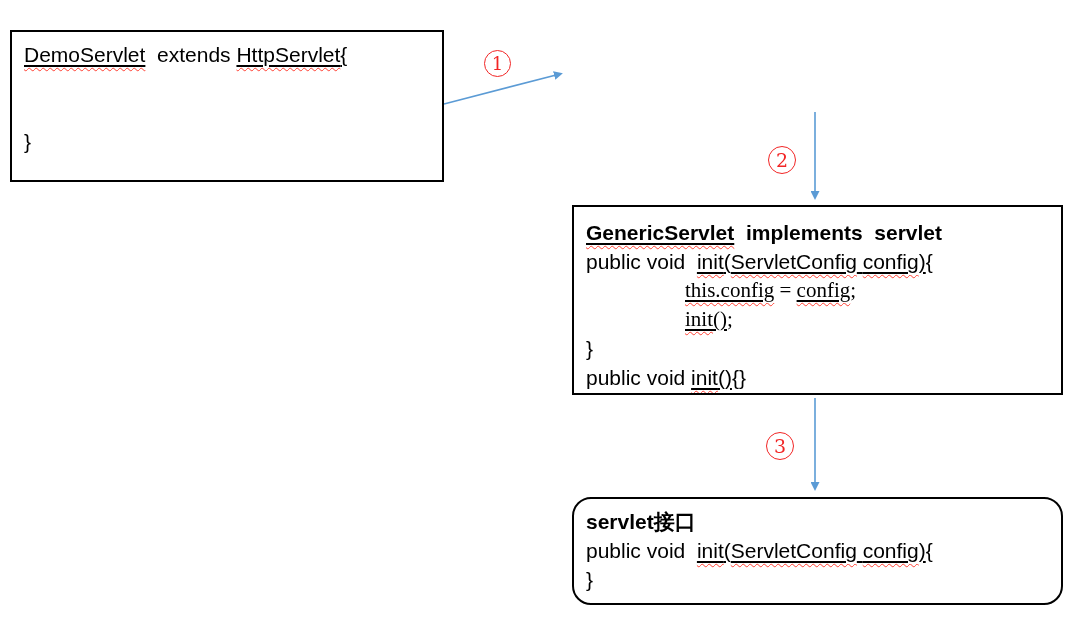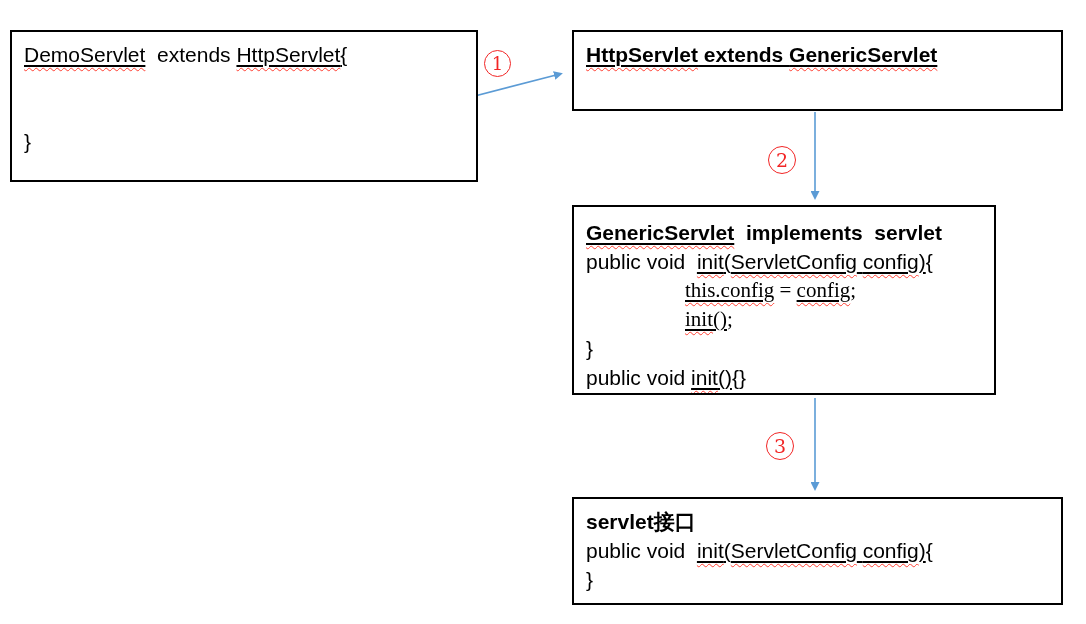--- a/index.html
+++ b/index.html
@@ -4,24 +4,24 @@
 <style>
   html,body{margin:0;padding:0;background:#ffffff;}
   #stage{
     position:relative;width:1086px;height:624px;background:#ffffff;overflow:hidden;
     font-family:"Liberation Sans","DejaVu Sans",sans-serif;color:#000;
   }
   .box{
     position:absolute;box-sizing:border-box;border:2px solid #000;background:#fff;
     padding:8px 12px;font-size:21px;white-space:pre-wrap;overflow:hidden;
   }
-  #box-demo    {left:10px; top:30px; width:468px; height:152px; padding-top:8px;}
+  #box-demo    {left:10px; top:30px; width:434px; height:152px; padding-top:8px;}
   #box-http    {left:572px;top:30px; width:491px; height:81px;}
-  #box-generic {left:572px;top:205px;width:424px; height:190px;padding-top:11px;}
-  #box-servlet {left:572px;top:497px;width:491px; height:108px;}
+  #box-generic {left:572px;top:205px;width:491px; height:190px;padding-top:11px;}
+  #box-servlet {left:572px;top:497px;width:491px; height:108px;border-radius:19px;}
   .line{line-height:29px;min-height:29px;white-space:pre-wrap;}
   .line.bold{font-weight:bold;}
   .line.indent{padding-left:99px;font-family:Liberation Serif, serif;}
   .u{
     text-decoration:underline;text-decoration-color:#000;
     text-decoration-thickness:1.5px;text-underline-offset:3px;
   }
   .bold .u{text-decoration-thickness:2px;}
   .sq{
     text-decoration:underline;text-decoration-style:wavy;
@@ -51,21 +51,20 @@
         <path d="M0,0 L9,4.5 L0,9 z" fill="#5b9bd5"></path>
       </marker>
     </defs>
     <line x1="444" y1="104" x2="560" y2="74" stroke="#5b9bd5" stroke-width="1.6" marker-end="url(#ah)"></line>
     <line x1="815" y1="112" x2="815" y2="197" stroke="#5b9bd5" stroke-width="1.6" marker-end="url(#ah)"></line>
     <line x1="815" y1="398" x2="815" y2="488" stroke="#5b9bd5" stroke-width="1.6" marker-end="url(#ah)"></line>
   </svg>
 
   <div class="box" id="box-demo"><div class="line"><span class="u"><span class="sq">DemoServlet</span></span><span>  extends </span><span class="u"><span class="sq">HttpServlet</span></span><span class="u"><span>{</span></span></div><div class="line"></div><div class="line"></div><div class="line"><span>}</span></div></div>
 
-  <div class="box" id="box-http"><div class="line bold"><span class="u"><span class="sq">HttpServlet</span></span><span class="u"><span> extends </span></span><span class="u"><span class="sq">GenericServlet</span></span></div></div>
 
   <div class="box" id="box-generic"><div class="line bold"><span class="u"><span class="sq">GenericServlet</span></span><span>  implements  servlet</span></div><div class="line"><span>public void  </span><span class="u"><span class="sq">init</span></span><span class="u"><span>(</span></span><span class="u"><span class="sq">ServletConfig</span></span><span class="u"><span> </span></span><span class="u"><span class="sq">config</span></span><span class="u"><span>)</span></span><span>{</span></div><div class="line indent"><span class="u"><span class="sq">this.config</span></span><span> = </span><span class="u"><span class="sq">config</span></span><span>;</span></div><div class="line indent"><span class="u"><span class="sq">init</span></span><span class="u"><span>()</span></span><span>;</span></div><div class="line"><span>}</span></div><div class="line"><span>public void </span><span class="u"><span class="sq">init</span></span><span class="u"><span>()</span></span><span>{}</span></div></div>
 
   <div class="box" id="box-servlet"><div class="line bold"><span>servlet接口</span></div><div class="line"><span>public void  </span><span class="u"><span class="sq">init</span></span><span class="u"><span>(</span></span><span class="u"><span class="sq">ServletConfig</span></span><span class="u"><span> </span></span><span class="u"><span class="sq">config</span></span><span class="u"><span>)</span></span><span>{</span></div><div class="line"><span>}</span></div></div>
 
   <span class="step-badge" id="step-1">
       <span>1</span>
     </span>
   <span class="step-badge" id="step-2">
       <span>2</span>

